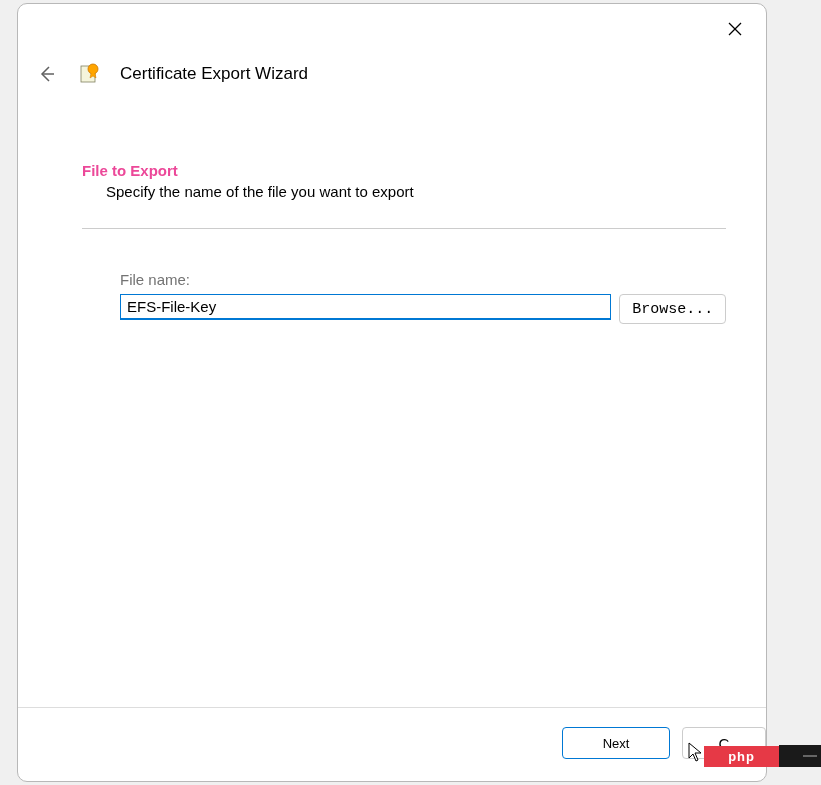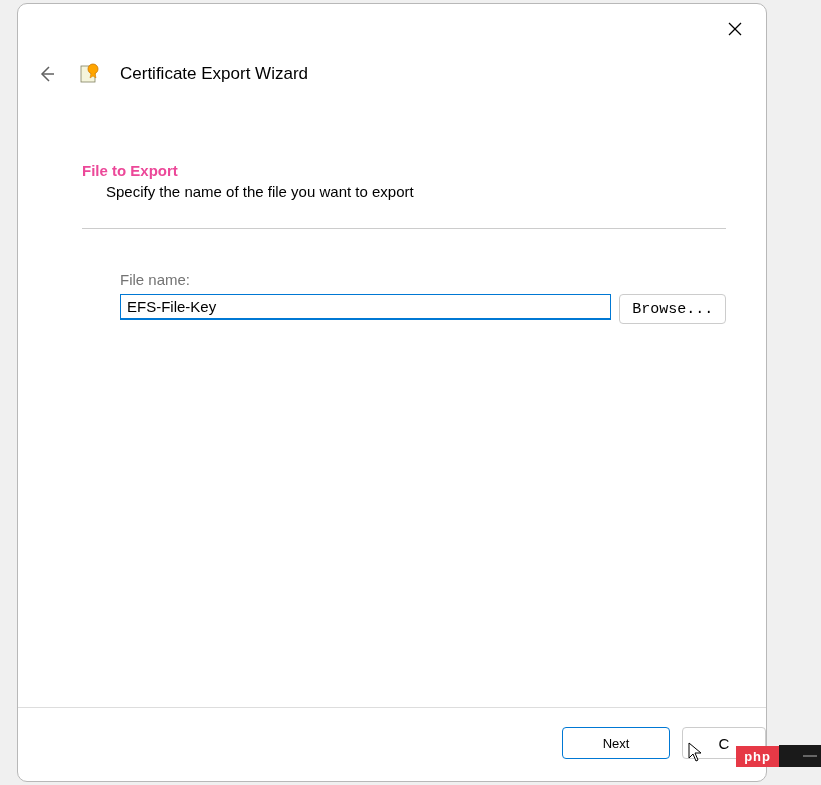--- a/index.html
+++ b/index.html
@@ -211,21 +211,21 @@
       display: flex;
       align-items: center;
       z-index: 20;
     }
     
     .php-red {
       background: #e63946;
       color: white;
       font-size: 13px;
       font-weight: bold;
-      padding: 3px 8px;
+      padding: 3px 24px;
       letter-spacing: 1px;
     }
     
     .php-dark {
       background: #1a1a1a;
       width: 42px;
       height: 22px;
       position: relative;
     }
     

